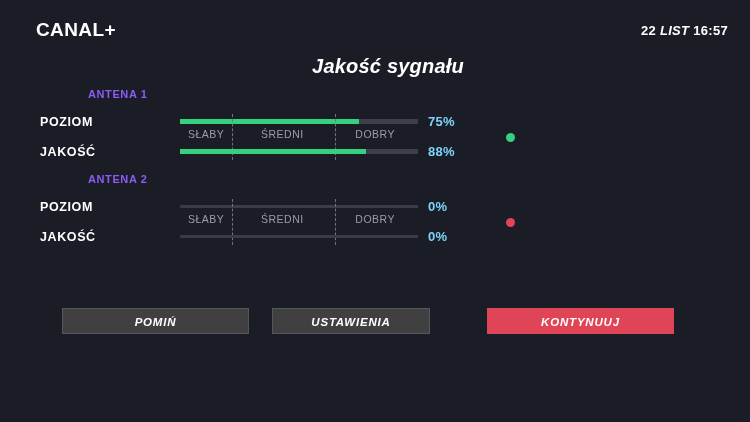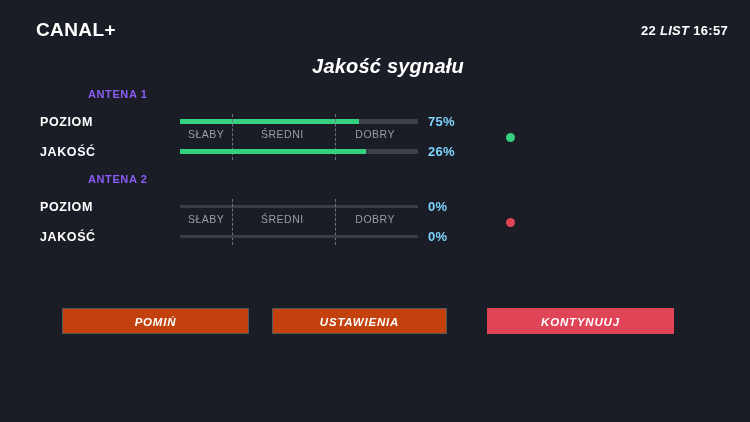--- a/index.html
+++ b/index.html
@@ -189,29 +189,29 @@
     text-align: center;
     font-size: 11.5px;
     font-style: italic;
     font-weight: bold;
     letter-spacing: 0.8px;
     color: #ffffff;
     box-sizing: border-box;
     cursor: pointer;
   }
   .footer-button.secondary {
-    background: #c2410c;
+    background: #404040;
     border: 1px solid #54565e;
   }
   .footer-button.primary {
     background: #e04457;
     border: 1px solid #e04457;
   }
   #btn-skip     { left: 62px;  width: 187px; }
-  #btn-settings { left: 272px; width: 175px; }
+  #btn-settings { left: 272px; width: 158px; }
   #btn-continue { left: 487px; width: 187px; }
 </style>
 </head>
 <body>
 
 <div id="screen">
 
   <div id="header">
     <div id="logo">CANAL+</div>
     <div id="page-title">Jakość sygnału</div>
@@ -241,21 +241,21 @@
         <div class="scale-label" style="left: 43%; transform: translateX(-50%);">ŚREDNI</div>
         <div class="scale-label" style="left: 82%; transform: translateX(-50%);">DOBRY</div>
       </div>
     </div>
 
     <div class="metric-row quality">
       <div class="metric-label">JAKOŚĆ</div>
       <div class="bar-track">
         <div class="bar-fill" style="width: 78%;"></div>
       </div>
-      <div class="metric-value">26%</div>
+      <div class="metric-value">88%</div>
     </div>
 
     <div class="status-dot" style="background: rgb(52, 209, 126);"></div>
   </div>
 
   <div class="antenna-group" id="antenna-2">
     <div class="antenna-title">ANTENA 2</div>
 
     <div class="metric-row level">
       <div class="metric-label">POZIOM</div>

